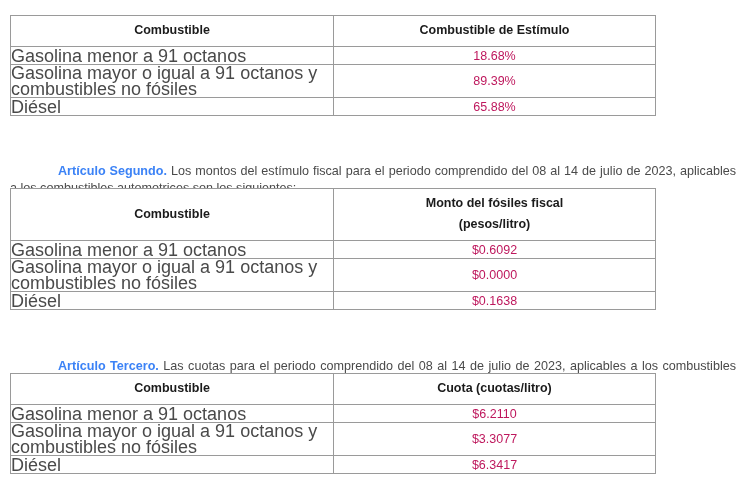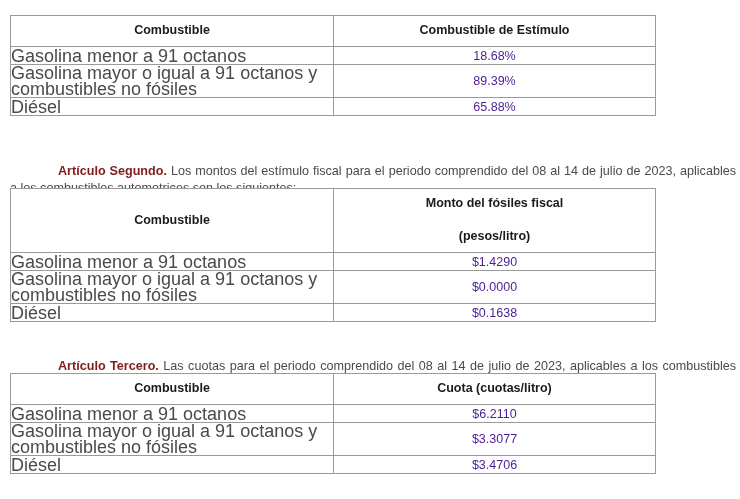--- a/index.html
+++ b/index.html
@@ -44,35 +44,35 @@
   .fuel-table th {
     text-align: center;
     font-weight: bold;
     color: #1b1b1b;
     font-size: 12.5px;
     line-height: 17px;
     padding: 6px 4px 7px 4px;
   }
   .fuel-table th .sub-line {
     display: block;
-    margin-top: 16px;
+    margin-top: 4px;
   }
 
   .cell-fuel {
     text-align: left;
     font-size: 18px;
     line-height: 16px;
     color: #4a4a4a;
     padding: 5px 6px 5px 7px;
   }
   .cell-value {
     text-align: center;
     font-size: 12.5px;
     line-height: 16px;
-    color: #4c1d95;
+    color: #be185d;
     padding: 5px 4px;
   }
 
   .row-tall .cell-fuel,
   .row-tall .cell-value { height: 32px; }
   .row-short .cell-fuel,
   .row-short .cell-value { height: 17px; }
 
   
   .table-wrap { position: absolute; left: 10px; }
@@ -86,21 +86,21 @@
     left: 10px;
     width: 726px;
     font-size: 12.6px;
     line-height: 17.5px;
     color: #4a4a4a;
     text-align: justify;
     text-indent: 48px;
   }
   .article-para .lead {
     font-weight: bold;
-    color: #7f1d1d;
+    color: #3b82f6;
   }
   #para-segundo { top: 150px; }
   #para-tercero { top: 345px; }
 </style>
 </head>
 <body>
 
 <div class="page">
 
   <div class="table-wrap" id="table-1">
@@ -142,21 +142,21 @@
       </colgroup>
       <thead>
         <tr>
           <th>Combustible</th>
           <th><span>Monto del fósiles fiscal</span><span class="sub-line">(pesos/litro)</span></th>
         </tr>
       </thead>
       <tbody>
         <tr class="row-short">
           <td class="cell-fuel">Gasolina menor a 91 octanos</td>
-          <td class="cell-value">$1.4290</td>
+          <td class="cell-value">$0.6092</td>
         </tr>
         <tr class="row-tall">
           <td class="cell-fuel">Gasolina mayor o igual a 91 octanos y combustibles no fósiles</td>
           <td class="cell-value">$0.0000</td>
         </tr>
         <tr class="row-short">
           <td class="cell-fuel">Diésel</td>
           <td class="cell-value">$0.1638</td>
         </tr>
       </tbody>
@@ -181,19 +181,19 @@
         <tr class="row-short">
           <td class="cell-fuel">Gasolina menor a 91 octanos</td>
           <td class="cell-value">$6.2110</td>
         </tr>
         <tr class="row-tall">
           <td class="cell-fuel">Gasolina mayor o igual a 91 octanos y combustibles no fósiles</td>
           <td class="cell-value">$3.3077</td>
         </tr>
         <tr class="row-short">
           <td class="cell-fuel">Diésel</td>
-          <td class="cell-value">$3.4706</td>
+          <td class="cell-value">$6.3417</td>
         </tr>
       </tbody>
     </table>
   </div>
 
 </div>
 
 </body></html>

